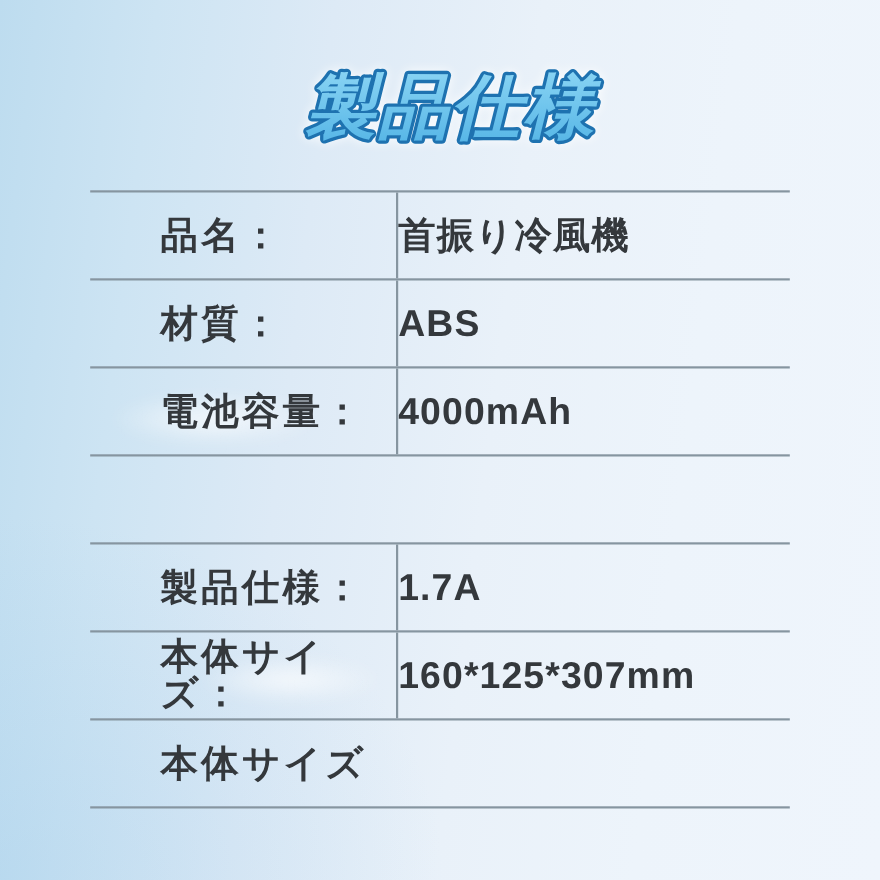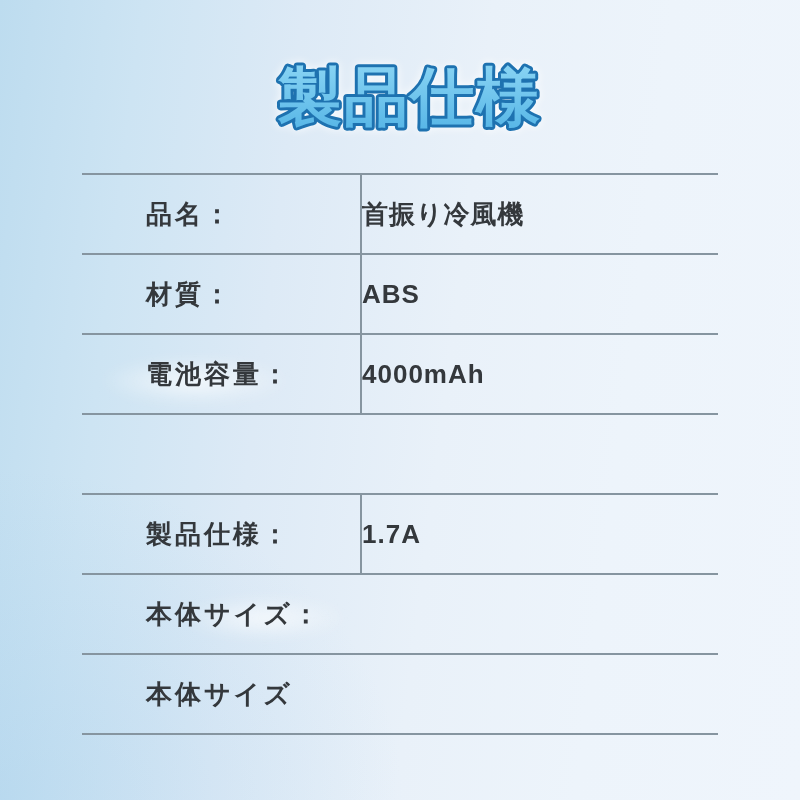--- a/index.html
+++ b/index.html
@@ -11,33 +11,33 @@
   .bg-deepen{
     position:absolute;left:0;bottom:0;width:55%;height:45%;pointer-events:none;
     background:radial-gradient(ellipse at 0% 100%,rgba(150,198,232,0.30),rgba(150,198,232,0) 65%);
   }
   .glow{
     position:absolute;pointer-events:none;filter:blur(7px);
     background:radial-gradient(closest-side,rgba(255,255,255,0.75),rgba(255,255,255,0) 80%);
   }
   .glow.g1{left:75px;top:352px;width:240px;height:58px;}
   .glow.g2{left:160px;top:592px;width:210px;height:52px;}
-  .title-wrap{position:absolute;left:0;top:0;width:720px;height:150px;}
+  .title-wrap{position:absolute;left:0;top:0;width:720px;height:150px;font-style:italic;}
   .title-wrap svg{filter:drop-shadow(0 0 5px rgba(255,255,255,0.85));}
   .spec-table{
     position:absolute;left:82px;top:173px;width:636px;
     display:grid;grid-template-rows:repeat(7,80px);
     border-bottom:2px solid #8695a0;
   }
   .spec-row{
     display:grid;grid-template-columns:278px 358px;
     border-top:2px solid #8695a0;box-sizing:border-box;
   }
   .cell{display:flex;align-items:center;box-sizing:border-box;
-    font-size:26px;font-weight:700;color:#34383c;line-height:1;}
+    font-size:34px;font-weight:700;color:#34383c;line-height:1;}
   .cell.label{padding-left:64px;letter-spacing:3px;}
   .cell.value{border-left:2px solid #8695a0;letter-spacing:1px;}
 </style>
 </head>
 <body>
 
 <div class="bg-deepen"></div>
 <div class="glow g1"></div>
 <div class="glow g2"></div>
 
@@ -67,17 +67,18 @@
     <div class="cell value">4000mAh</div>
   </div>
   <div class="spec-row">
   </div>
   <div class="spec-row">
     <div class="cell label">製品仕様：</div>
     <div class="cell value">1.7A</div>
   </div>
   <div class="spec-row">
     <div class="cell label">本体サイズ：</div>
+    <div class="cell value">160*125*307mm</div>
   </div>
   <div class="spec-row">
     <div class="cell label">本体サイズ</div>
   </div>
 </div>
 
 </body></html>

